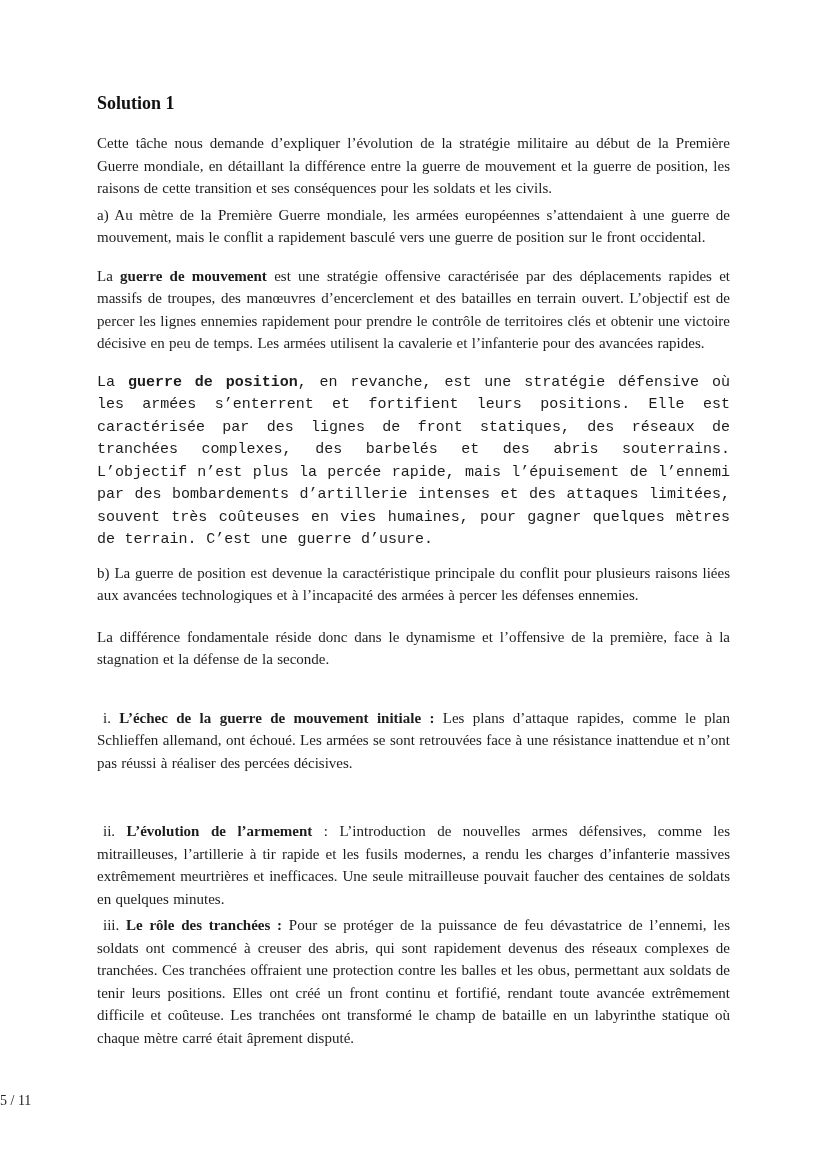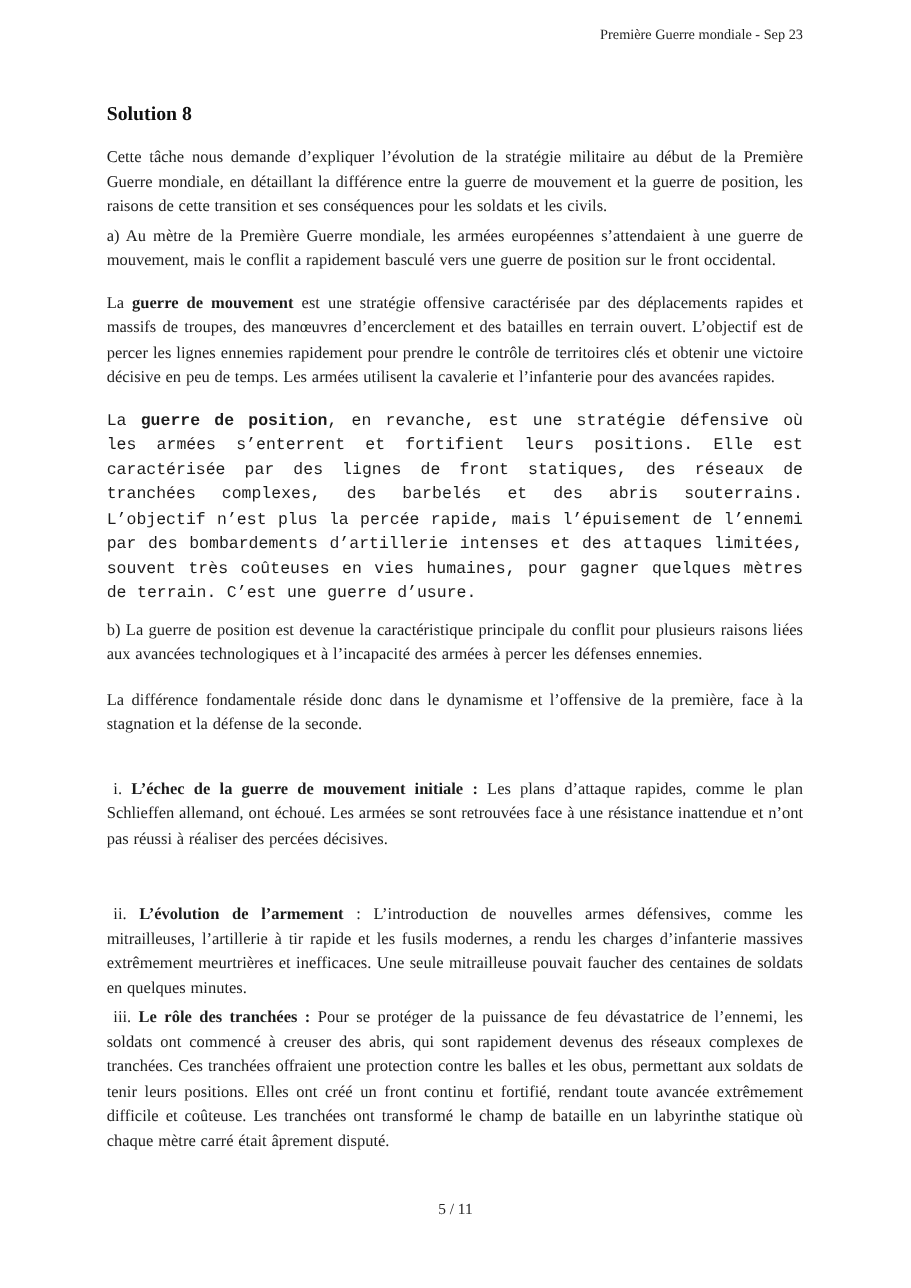--- a/index.html
+++ b/index.html
@@ -49,37 +49,34 @@
   .sp-b    { margin-top: 10px; }
   .list-item { text-indent: 6px; }
   .sp-i1 { margin-top: 36px; }
   .sp-i2 { margin-top: 46px; }
   .sp-i3 { }
   .page-footer {
     position: absolute;
     top: 1093px;
     left: 0;
     right: 0;
-    text-align: center;
+    text-align: left;
     font-size: 14px;
     color: #222222;
   }
 </style>
 </head>
 <body>
 
 <div class="page">
 
-  <div class="page-header">
-    <span>Première Guerre mondiale - Sep 23</span>
-  </div>
 
   <div class="content">
 
-    <h1 class="doc-title">Solution 8</h1>
+    <h1 class="doc-title">Solution 1</h1>
 
     <p class="para first-para">Cette tâche nous demande d’expliquer l’évolution de la stratégie militaire au début de la Première Guerre mondiale, en détaillant la différence entre la guerre de mouvement et la guerre de position, les raisons de cette transition et ses conséquences pour les soldats et les civils.</p>
 
     <p class="para">a) Au mètre de la Première Guerre mondiale, les armées européennes s’attendaient à une guerre de mouvement, mais le conflit a rapidement basculé vers une guerre de position sur le front occidental.</p>
 
     <p class="para sp-move"><span>La </span><strong>guerre de mouvement</strong><span> est une stratégie offensive caractérisée par des déplacements rapides et massifs de troupes, des manœuvres d’encerclement et des batailles en terrain ouvert. L’objectif est de percer les lignes ennemies rapidement pour prendre le contrôle de territoires clés et obtenir une victoire décisive en peu de temps. Les armées utilisent la cavalerie et l’infanterie pour des avancées rapides.</span></p>
 
     <p class="para sp-pos"><span>La </span><strong>guerre de position</strong><span>, en revanche, est une stratégie défensive où les armées s’enterrent et fortifient leurs positions. Elle est caractérisée par des lignes de front statiques, des réseaux de tranchées complexes, des barbelés et des abris souterrains. L’objectif n’est plus la percée rapide, mais l’épuisement de l’ennemi par des bombardements d’artillerie intenses et des attaques limitées, souvent très coûteuses en vies humaines, pour gagner quelques mètres de terrain. C’est une guerre d’usure.</span></p>
 
     <p class="para sp-b">b) La guerre de position est devenue la caractéristique principale du conflit pour plusieurs raisons liées aux avancées technologiques et à l’incapacité des armées à percer les défenses ennemies.</p>

